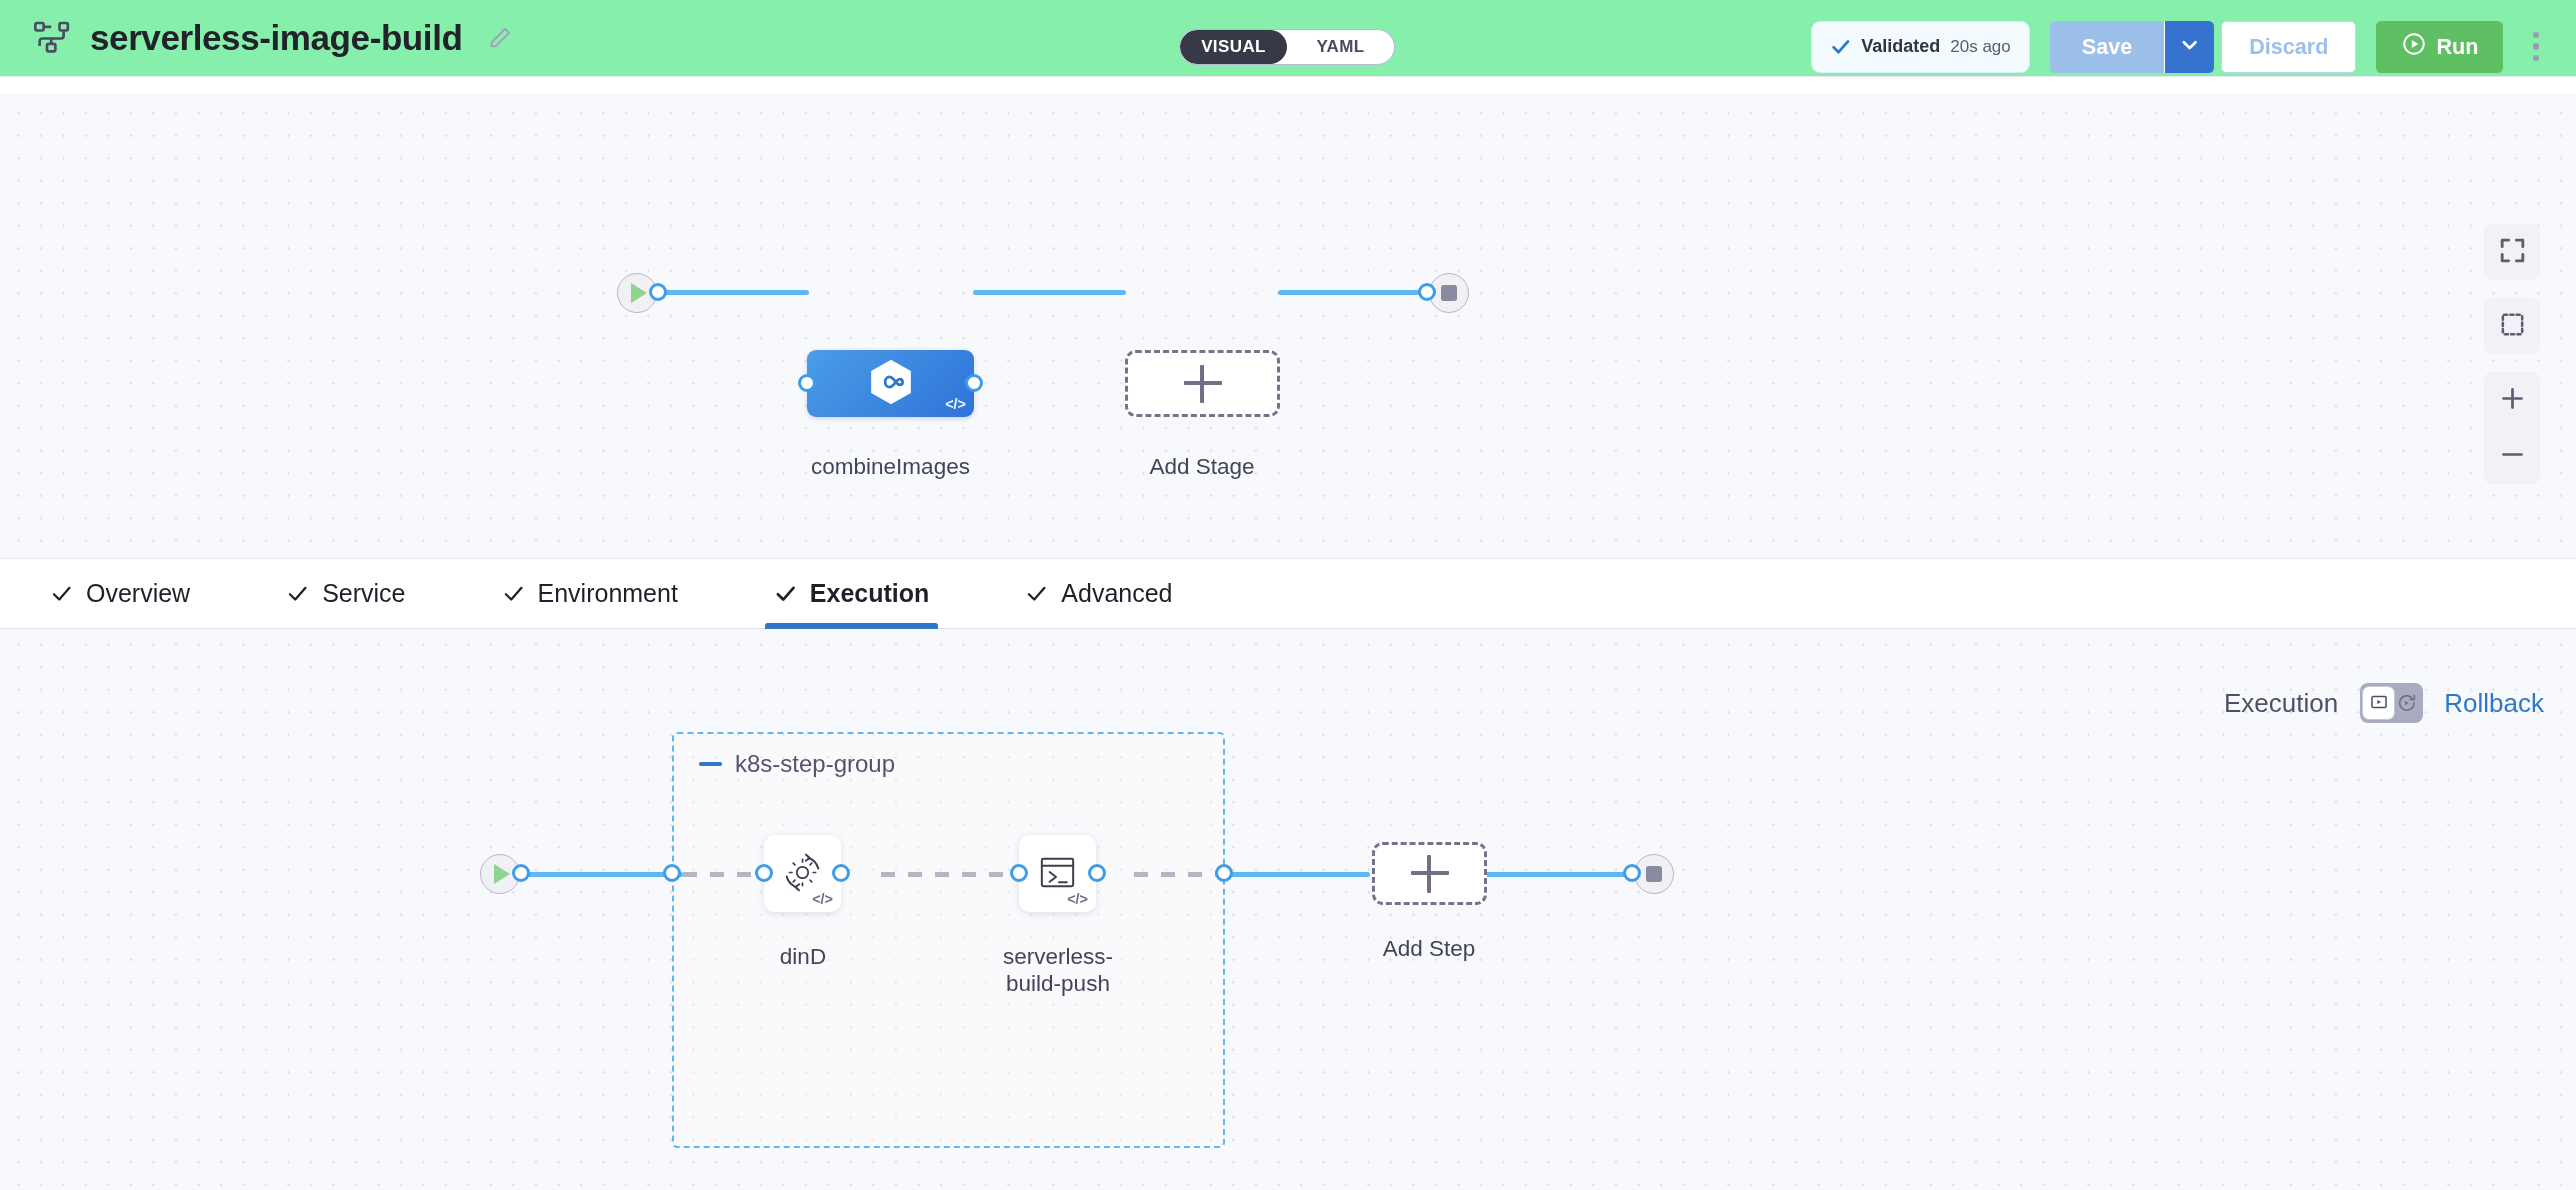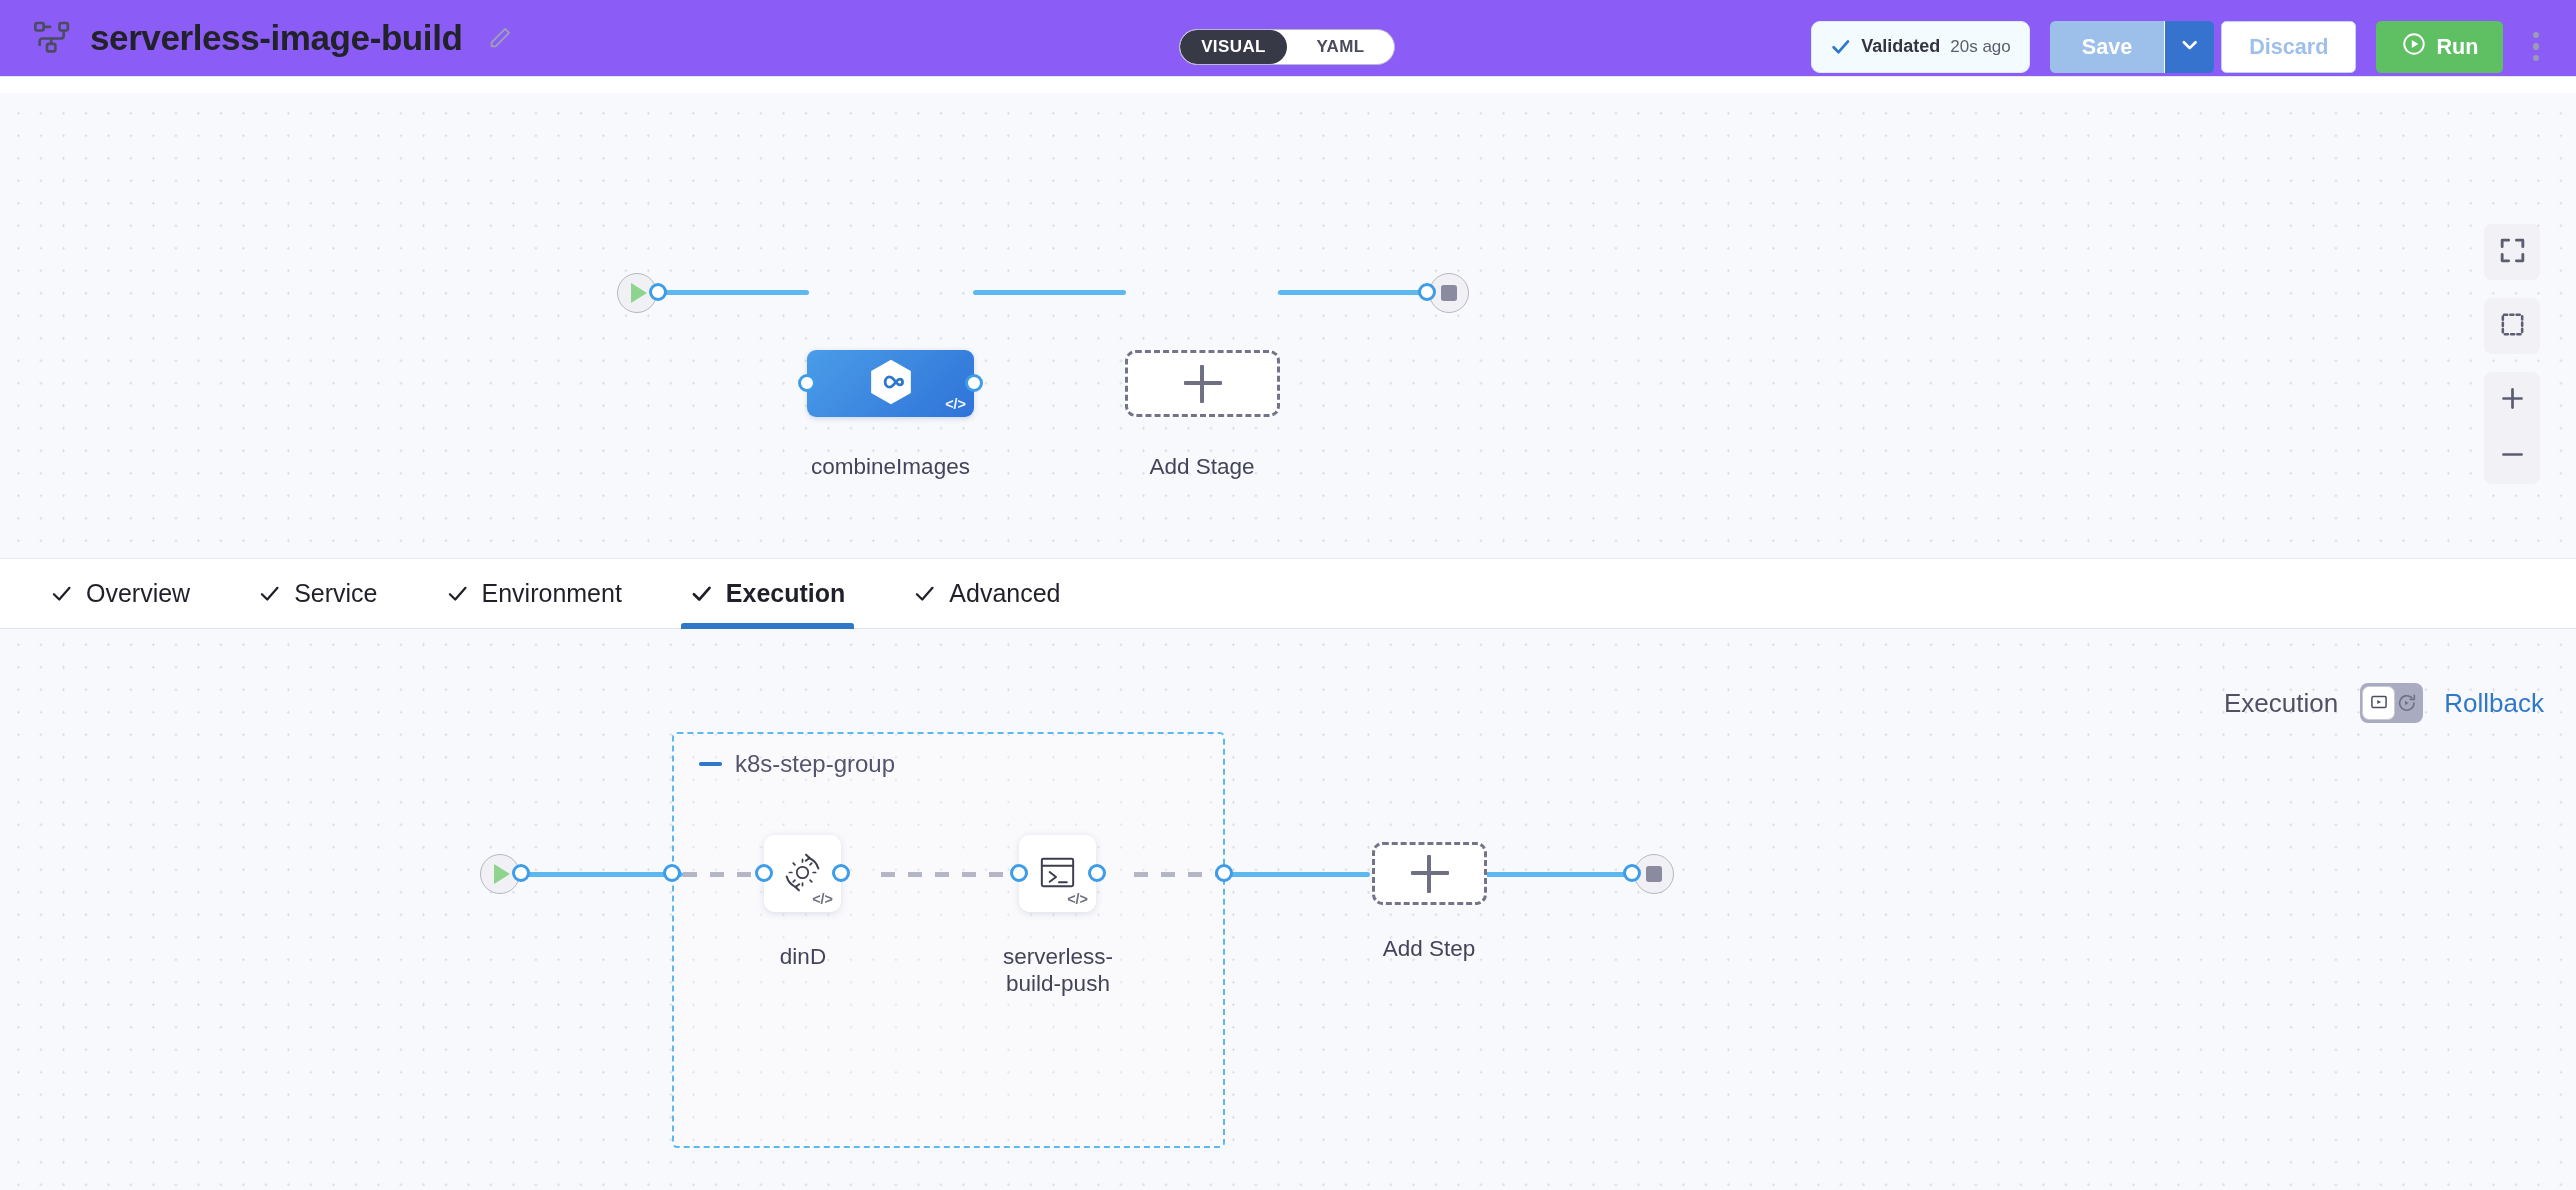--- a/index.html
+++ b/index.html
@@ -7,21 +7,21 @@
     width: 2576px; height: 1190px;
     font-family: "Liberation Sans", sans-serif;
     background: #ffffff;
     overflow: hidden;
   }
 
   
   .header {
     position: absolute; top: 0; left: 0;
     width: 2576px; height: 77px;
-    background: #8b5cf6;
+    background: #86efac;
     border-bottom: 0.9px solid #e8e8ef;
     display: flex; align-items: center;
   }
   .hdr-left { display: flex; align-items: center; padding-left: 32px; gap: 18px; }
   .pipeline-glyph { width: 40px; height: 40px; display: block; }
   .pipeline-title {
     font-size: 35px; font-weight: bold; color: #22222a;
     letter-spacing: -0.4px; white-space: nowrap;
   }
   .edit-pencil { width: 27px; height: 27px; margin-left: 5.4px; display:block; cursor: pointer; }
@@ -185,21 +185,21 @@
     width: 56px; height: 56px; display: flex; align-items: center;
     justify-content: center; cursor: pointer;
   }
 
   
   .tabbar {
     position: absolute; top: 559px; left: 0; width: 2576px; height: 70px;
     background: #ffffff; border-bottom: 0.9px solid #e2e3ea;
     display: flex; align-items: center;
   }
-  .tabs { display: flex; align-items: center; height: 70px; padding-left: 41px; gap: 50px; }
+  .tabs { display: flex; align-items: center; height: 70px; padding-left: 41px; gap: 78px; }
   .tab {
     height: 70px; display: flex; align-items: center; gap: 12.6px;
     font-size: 25px; color: #1f2029; cursor: pointer; position: relative;
     padding: 0 9px;
   }
   .tab.active { font-weight: bold; }
   .tab.active::after {
     content: ""; position: absolute; left: 0; right: 0; bottom: 0;
     height: 5.4px; background: #2f77c9; border-radius: 2.7px 2.7px 0 0;
   }

